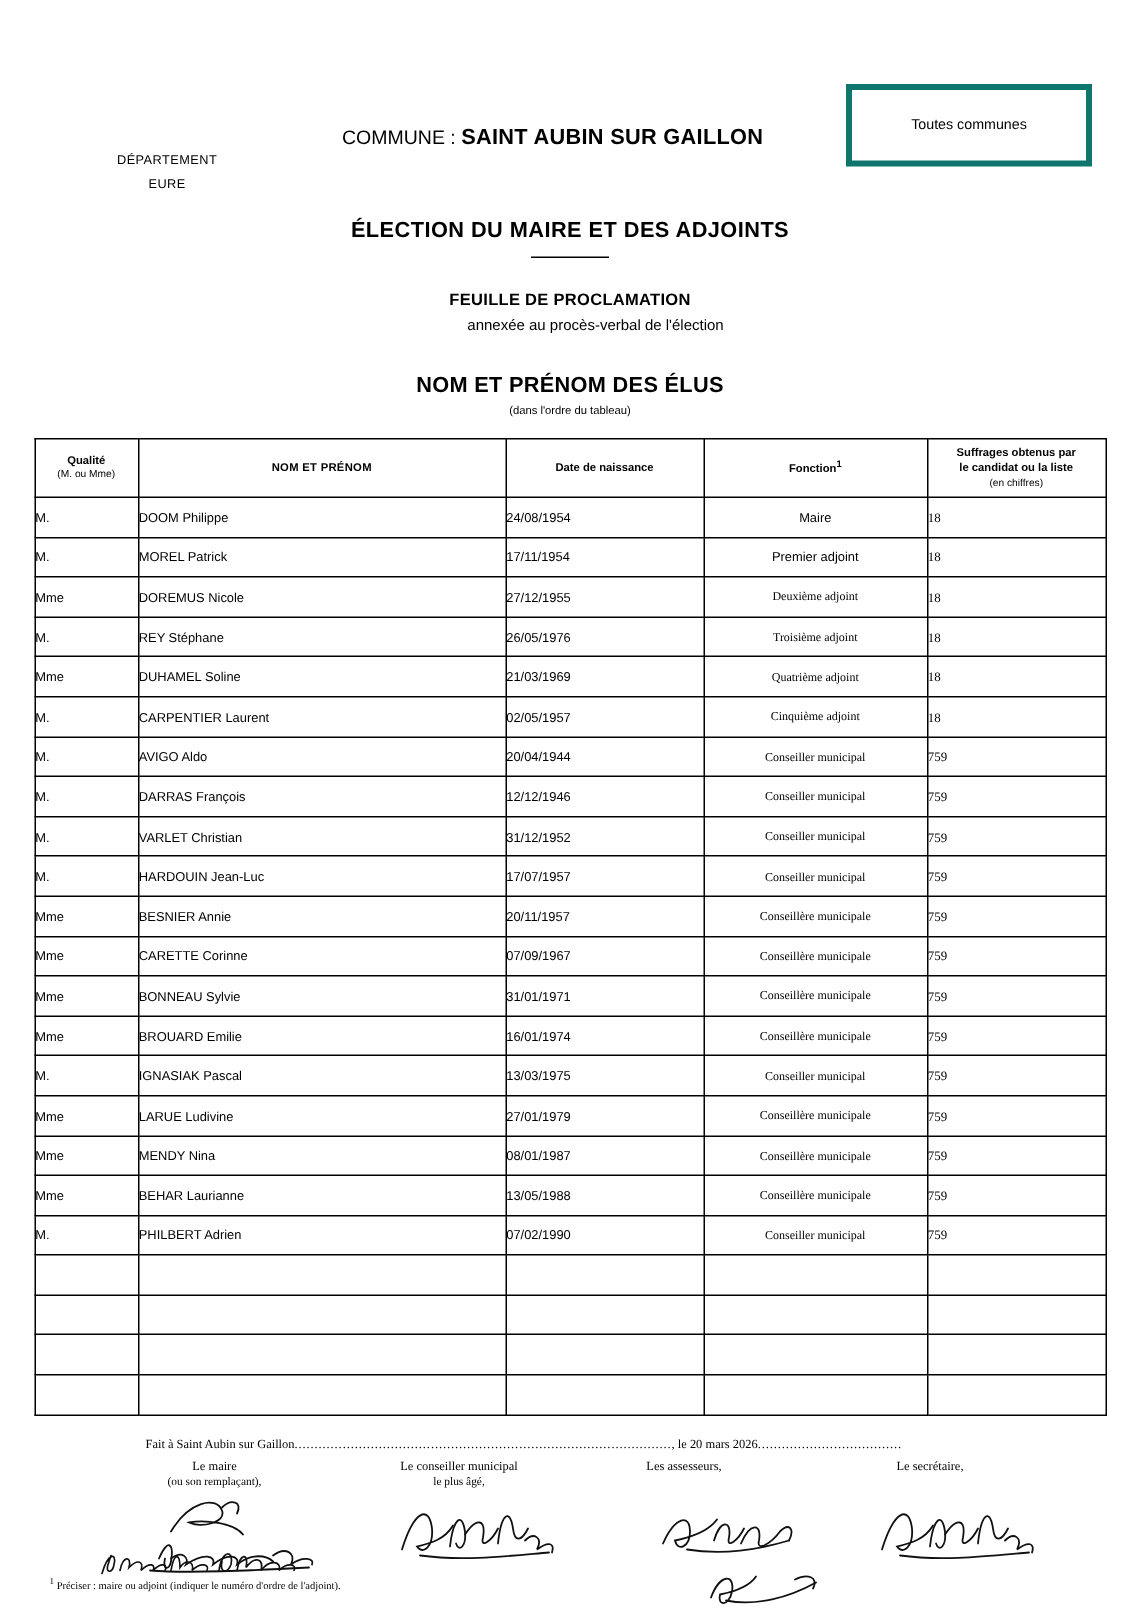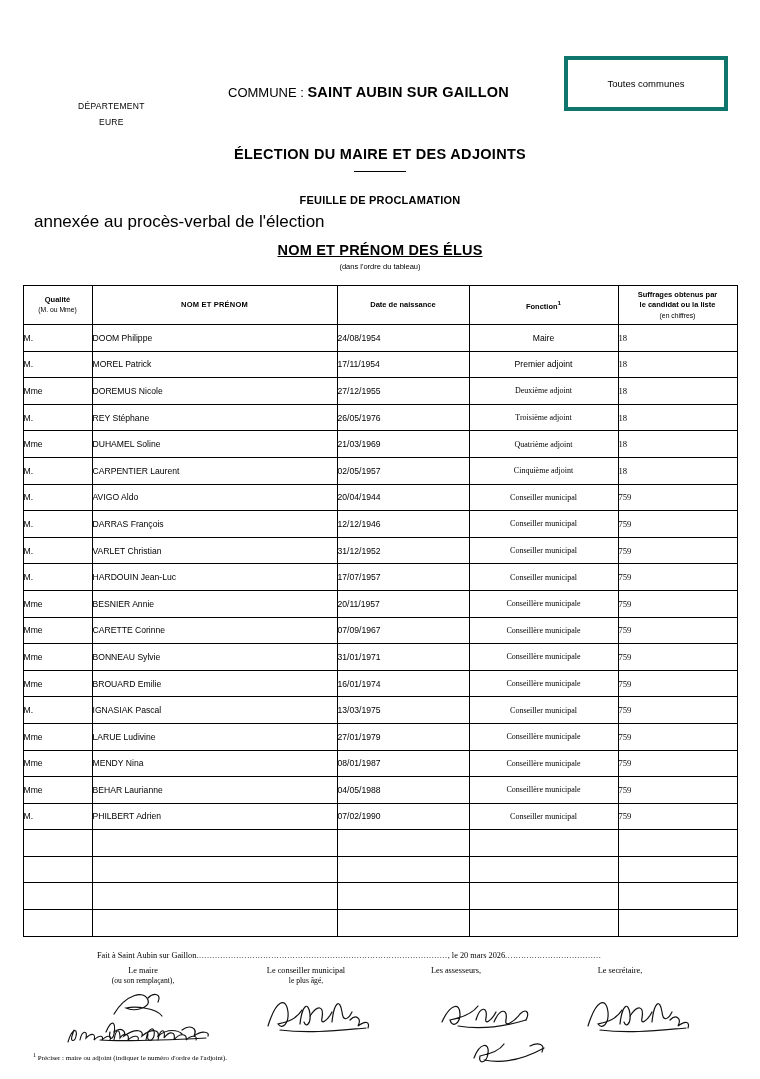--- a/index.html
+++ b/index.html
@@ -82,32 +82,31 @@
     margin: 9px auto 0 auto;
   }
   .title2 {
     text-align: center;
     font-weight: bold;
     font-size: 11px;
     margin-top: 22px;
     letter-spacing: .2px;
   }
   .subtitle2 {
-    text-align: left;
-    font-size: 17px;
+    text-align: center;
+    font-size: 10px;
     margin-top: 6px;
     padding-left: 34px;
   }
   .title3 {
     text-align: center;
     font-weight: bold;
     font-size: 14.5px;
-    margin-top: 10px;
+    margin-top: 26px;
     letter-spacing: .2px;
-    text-decoration: underline;
   }
   .subtitle3 {
     text-align: center;
     font-size: 7.5px;
     margin-top: 4px;
   }
 
   
   table.elus {
     border-collapse: collapse;
@@ -357,21 +356,21 @@
         <tr>
           <td class="qualite">Mme</td>
           <td class="nom">MENDY Nina</td>
           <td class="date">08/01/1987</td>
           <td class="fonction small-f">Conseillère municipale</td>
           <td class="suffrages">759</td>
         </tr>
         <tr>
           <td class="qualite">Mme</td>
           <td class="nom">BEHAR Laurianne</td>
-          <td class="date">04/05/1988</td>
+          <td class="date">13/05/1988</td>
           <td class="fonction small-f">Conseillère municipale</td>
           <td class="suffrages">759</td>
         </tr>
         <tr>
           <td class="qualite">M.</td>
           <td class="nom">PHILBERT Adrien</td>
           <td class="date">07/02/1990</td>
           <td class="fonction small-f">Conseiller municipal</td>
           <td class="suffrages">759</td>
         </tr>

